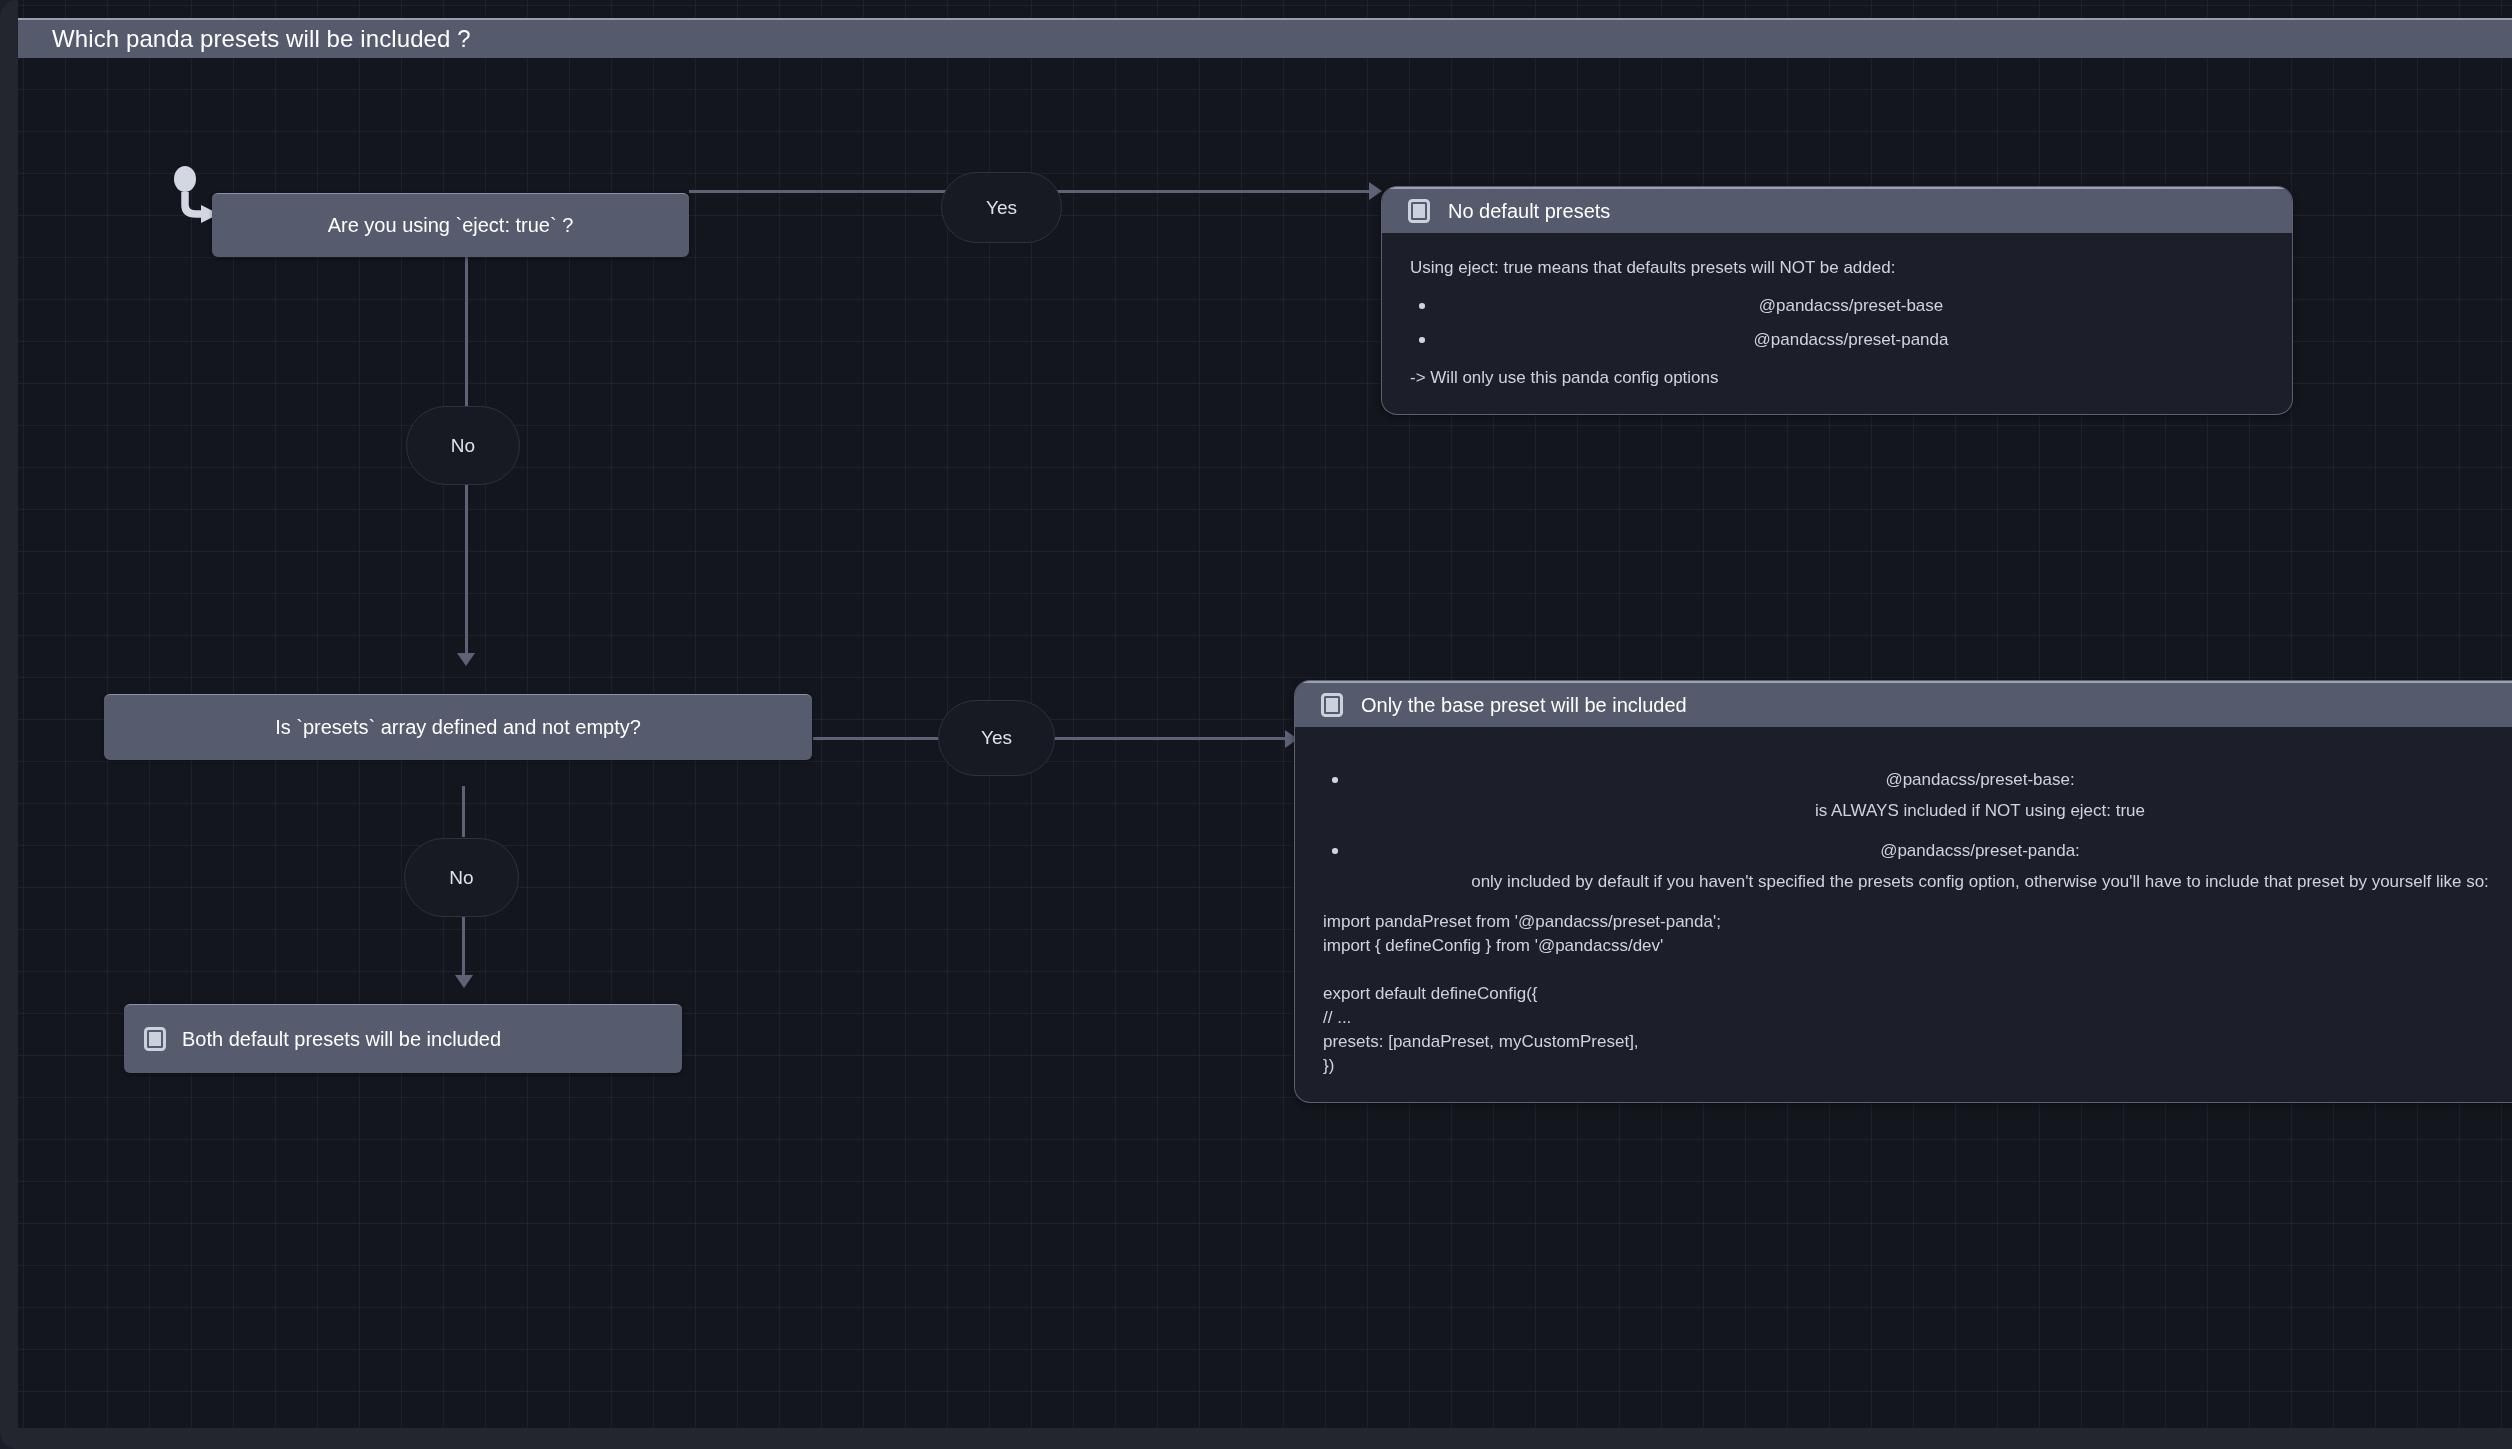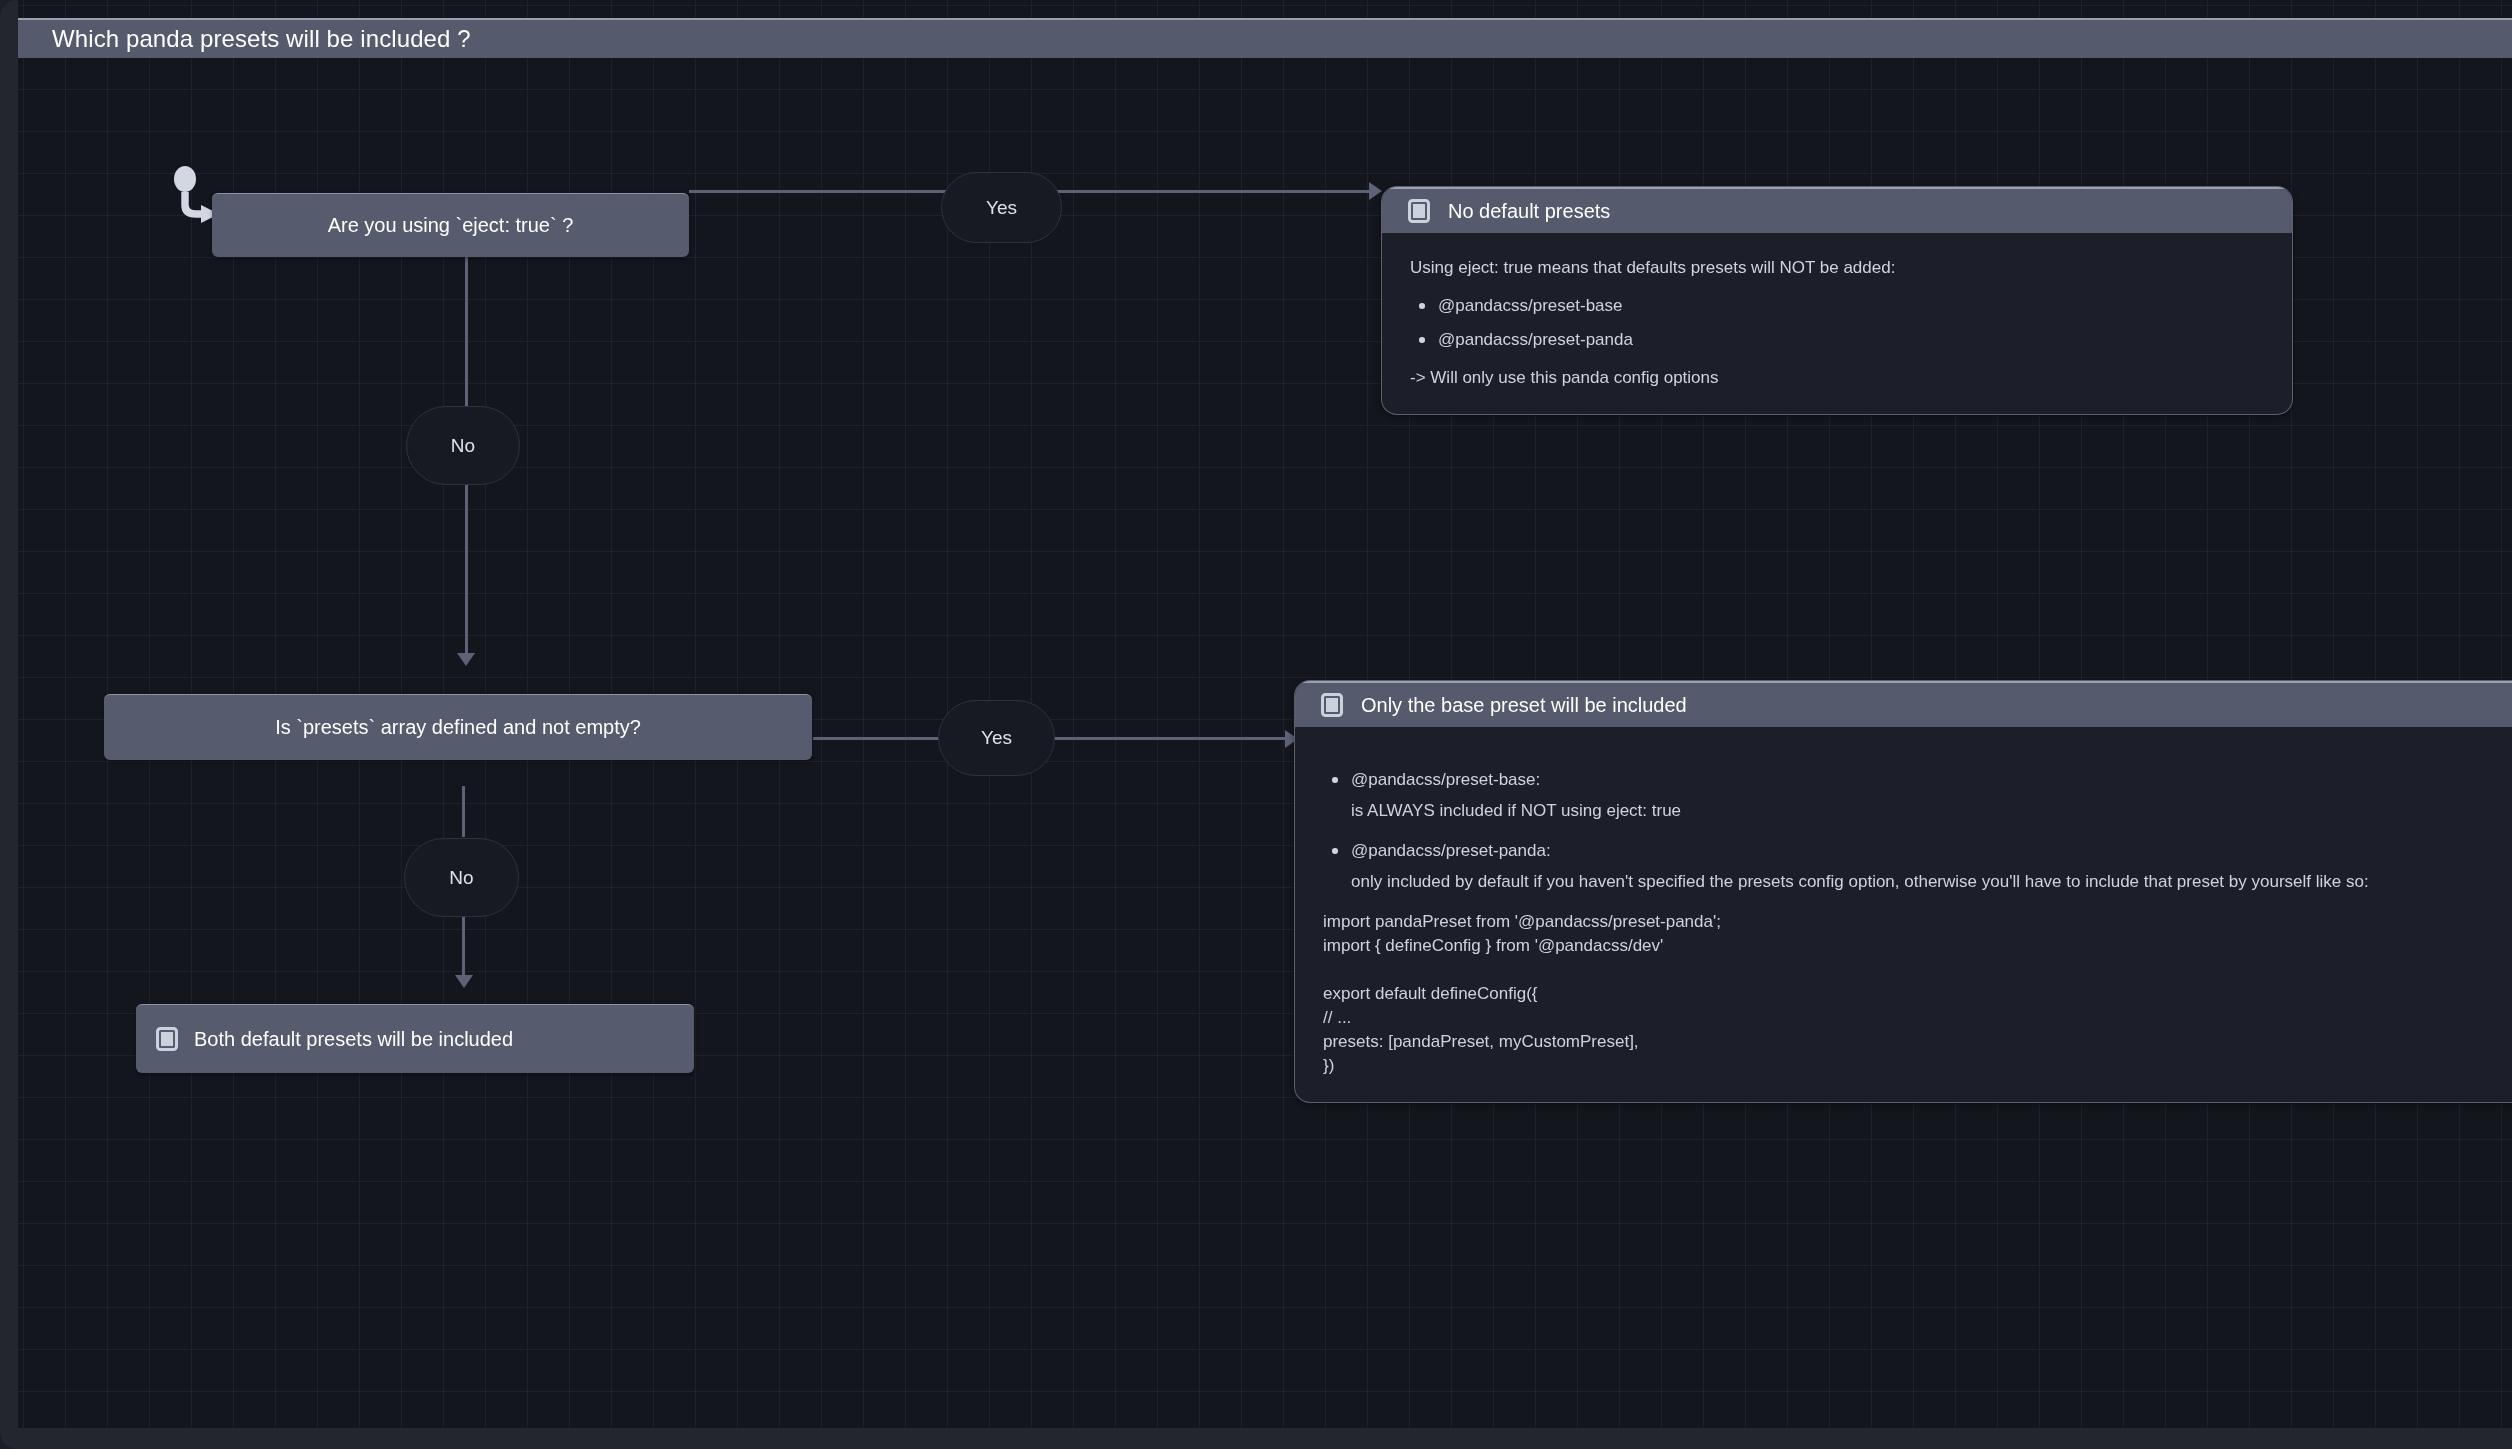--- a/index.html
+++ b/index.html
@@ -126,20 +126,21 @@
     padding: 22px 28px 23px 28px;
     color: #cfd3de;
     font-size: 17px;
     line-height: 1.48;
   }
   .panel-body p { margin: 0; }
   .panel-body ul {
     list-style: none;
     margin: 13px 0 13px 0;
     padding: 0;
+    text-align: center;
   }
   .panel-body li {
     position: relative;
     padding-left: 28px;
     margin-bottom: 9px;
   }
   .panel-body li:before {
     content: "";
     position: absolute;
     left: 9px; top: 10px;
@@ -247,21 +248,21 @@
     </div>
 
     <div class="edge-label" style="left:920px; top:700px; width:117px; height:76px;">
       <span>Yes</span>
     </div>
 
     <div class="edge-label" style="left:386px; top:838px; width:115px; height:79px;">
       <span>No</span>
     </div>
 
-    <div class="node-box node-result" style="left:118px; top:1004px; width:558px; height:69px;">
+    <div class="node-box node-result" style="left:106px; top:1004px; width:558px; height:69px;">
       <span class="sq-icon">
           <i></i>
         </span>
       <span class="node-label">Both default presets will be included</span>
     </div>
 
     <div class="panel" style="left:1363px; top:186px; width:912px;">
       <div class="panel-header">
         <span class="sq-icon">
             <i></i>

